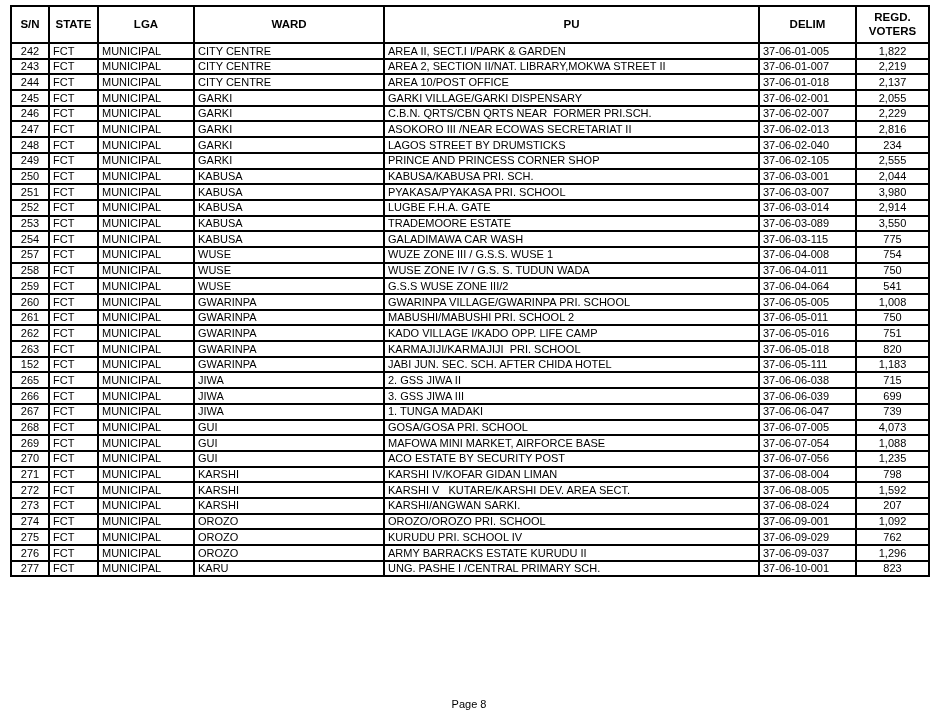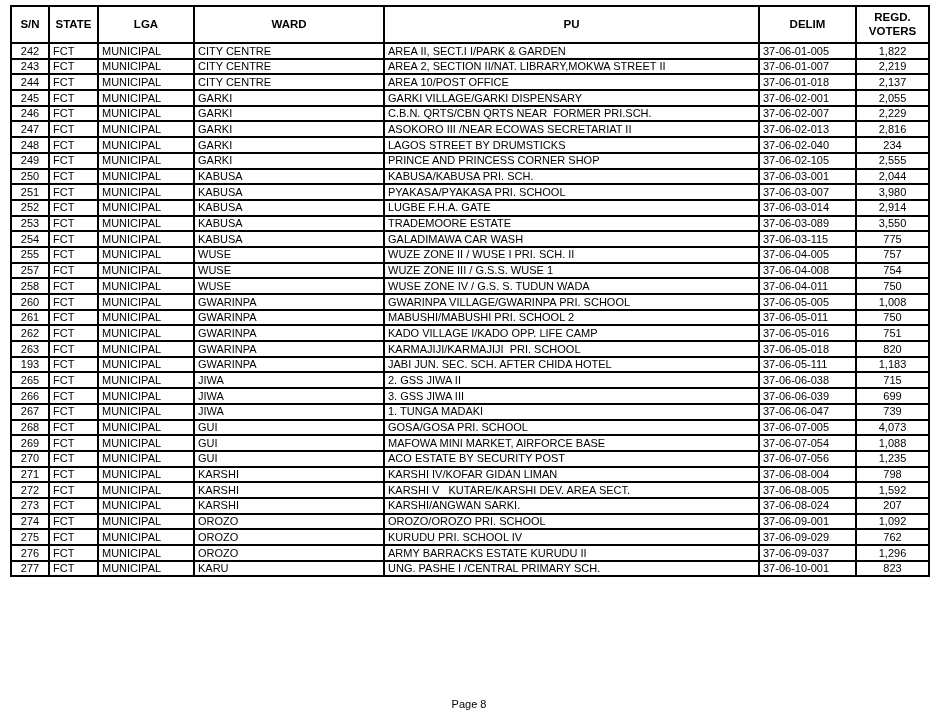--- a/index.html
+++ b/index.html
@@ -202,47 +202,47 @@
         <tr>
           <td class="col-sn">254</td>
           <td class="col-state">FCT</td>
           <td class="col-lga">MUNICIPAL</td>
           <td class="col-ward">KABUSA</td>
           <td class="col-pu">GALADIMAWA CAR WASH</td>
           <td class="col-delim">37-06-03-115</td>
           <td class="col-regd_voters">775</td>
         </tr>
         <tr>
-          <td class="col-sn">255</td>
-          <td class="col-state">FCT</td>
-          <td class="col-lga">MUNICIPAL</td>
-          <td class="col-ward">WUSE</td>
-          <td class="col-pu">WUZE ZONE II / WUSE I PRI. SCH. II</td>
-          <td class="col-delim">37-06-04-005</td>
-          <td class="col-regd_voters">757</td>
-        </tr>
-        <tr>
           <td class="col-sn">257</td>
           <td class="col-state">FCT</td>
           <td class="col-lga">MUNICIPAL</td>
           <td class="col-ward">WUSE</td>
           <td class="col-pu">WUZE ZONE III / G.S.S. WUSE 1</td>
           <td class="col-delim">37-06-04-008</td>
           <td class="col-regd_voters">754</td>
         </tr>
         <tr>
           <td class="col-sn">258</td>
           <td class="col-state">FCT</td>
           <td class="col-lga">MUNICIPAL</td>
           <td class="col-ward">WUSE</td>
           <td class="col-pu">WUSE ZONE IV / G.S. S. TUDUN WADA</td>
           <td class="col-delim">37-06-04-011</td>
           <td class="col-regd_voters">750</td>
         </tr>
         <tr>
+          <td class="col-sn">259</td>
+          <td class="col-state">FCT</td>
+          <td class="col-lga">MUNICIPAL</td>
+          <td class="col-ward">WUSE</td>
+          <td class="col-pu">G.S.S WUSE ZONE III/2</td>
+          <td class="col-delim">37-06-04-064</td>
+          <td class="col-regd_voters">541</td>
+        </tr>
+        <tr>
           <td class="col-sn">260</td>
           <td class="col-state">FCT</td>
           <td class="col-lga">MUNICIPAL</td>
           <td class="col-ward">GWARINPA</td>
           <td class="col-pu">GWARINPA VILLAGE/GWARINPA PRI. SCHOOL</td>
           <td class="col-delim">37-06-05-005</td>
           <td class="col-regd_voters">1,008</td>
         </tr>
         <tr>
           <td class="col-sn">261</td>
@@ -265,21 +265,21 @@
         <tr>
           <td class="col-sn">263</td>
           <td class="col-state">FCT</td>
           <td class="col-lga">MUNICIPAL</td>
           <td class="col-ward">GWARINPA</td>
           <td class="col-pu">KARMAJIJI/KARMAJIJI  PRI. SCHOOL</td>
           <td class="col-delim">37-06-05-018</td>
           <td class="col-regd_voters">820</td>
         </tr>
         <tr>
-          <td class="col-sn">193</td>
+          <td class="col-sn">152</td>
           <td class="col-state">FCT</td>
           <td class="col-lga">MUNICIPAL</td>
           <td class="col-ward">GWARINPA</td>
           <td class="col-pu">JABI JUN. SEC. SCH. AFTER CHIDA HOTEL</td>
           <td class="col-delim">37-06-05-111</td>
           <td class="col-regd_voters">1,183</td>
         </tr>
         <tr>
           <td class="col-sn">265</td>
           <td class="col-state">FCT</td>

